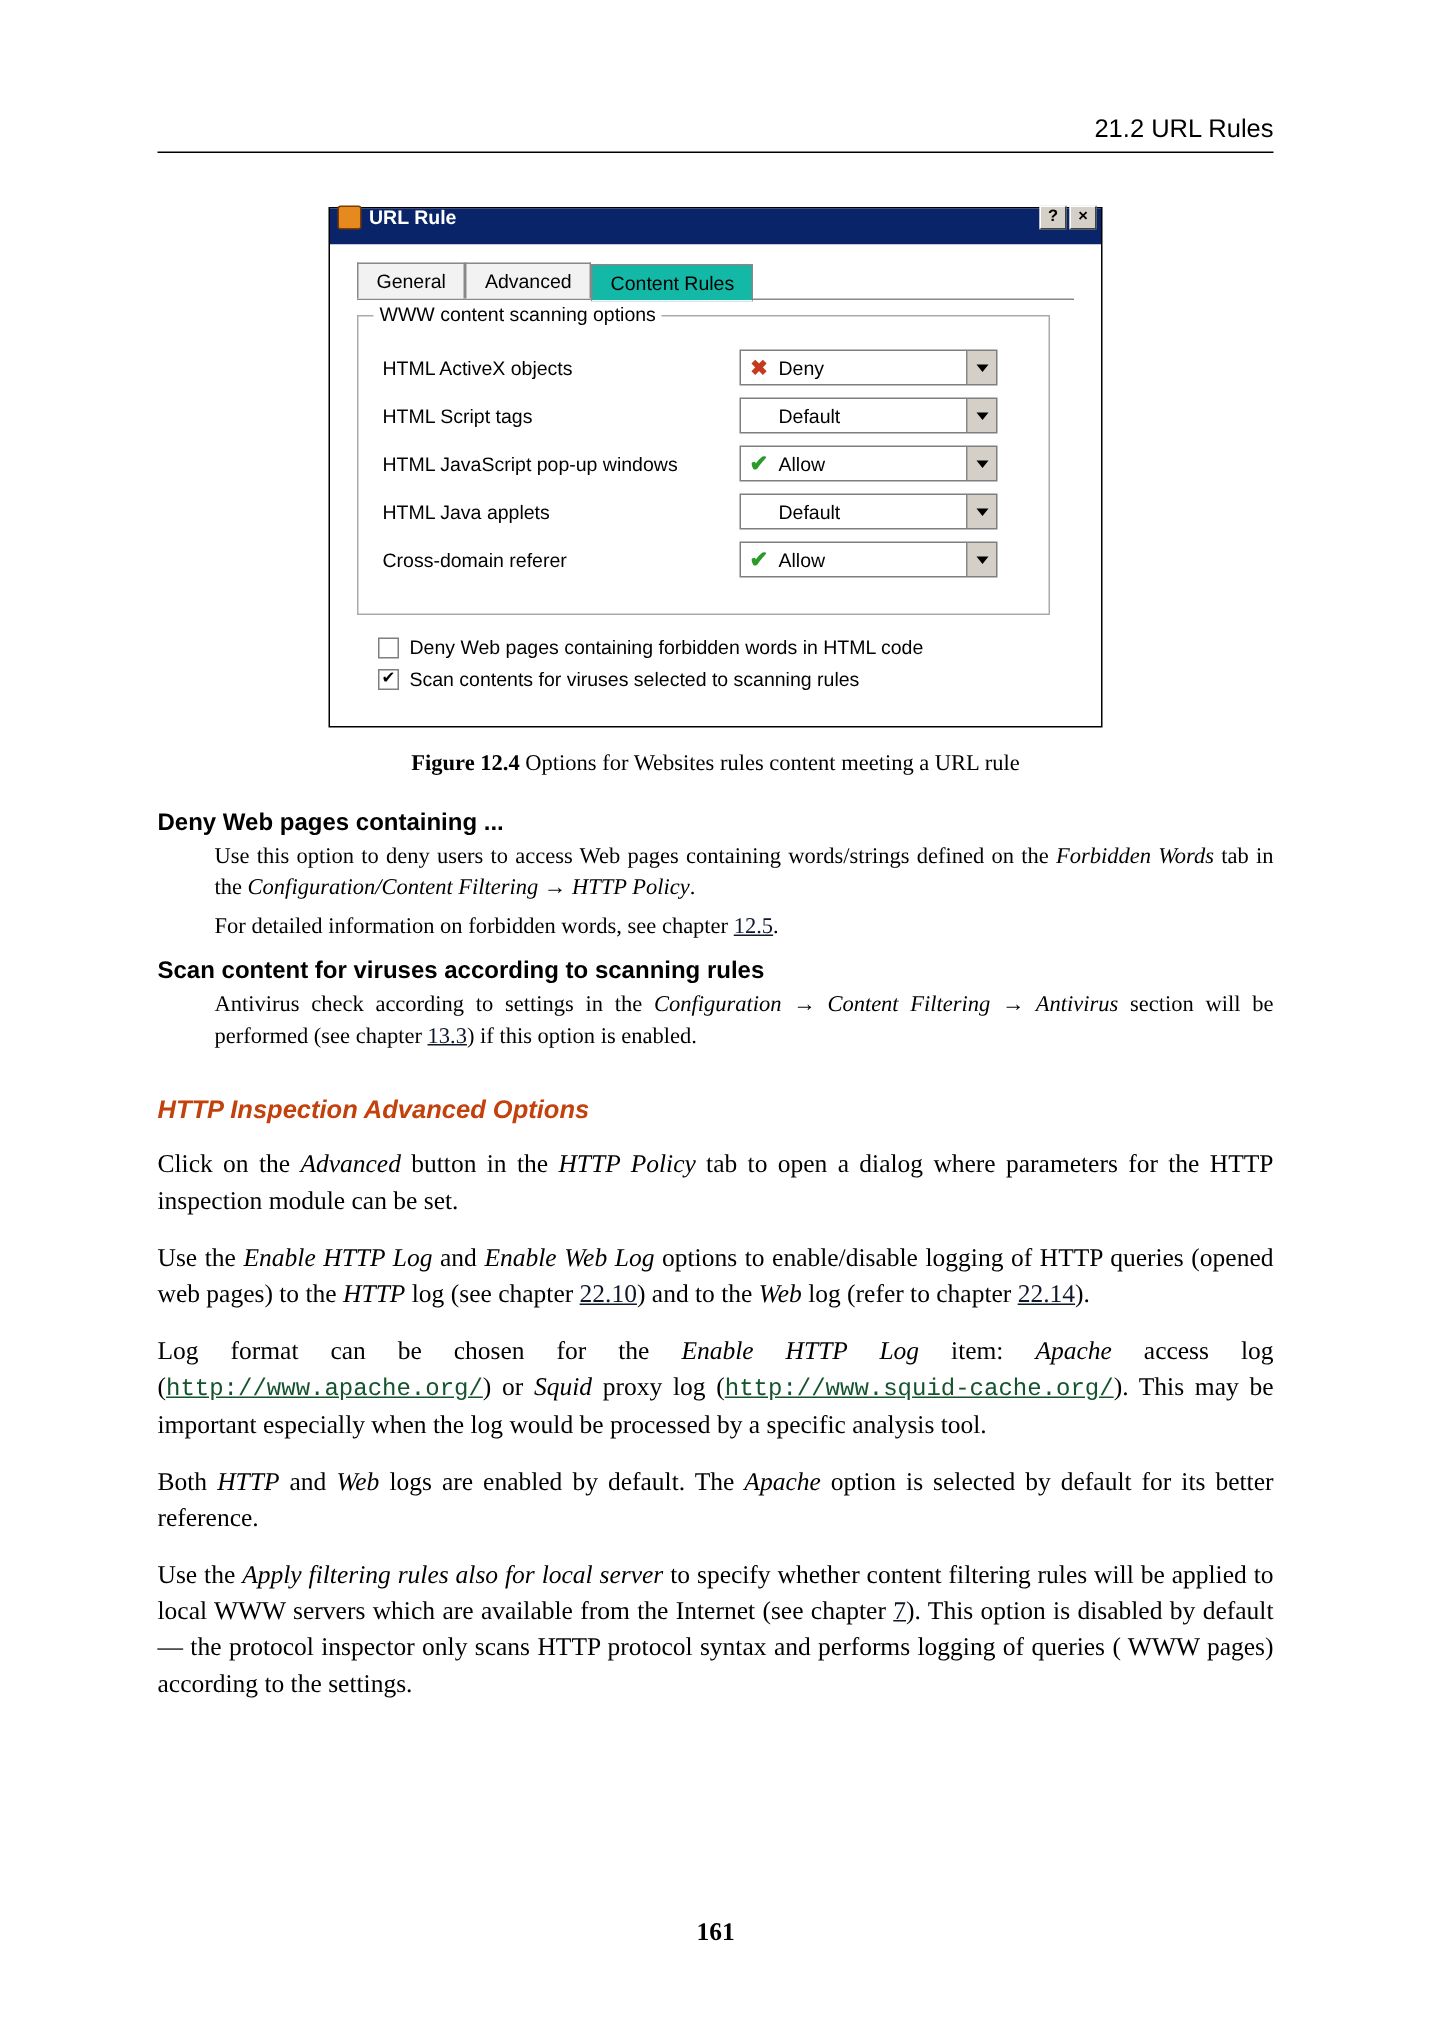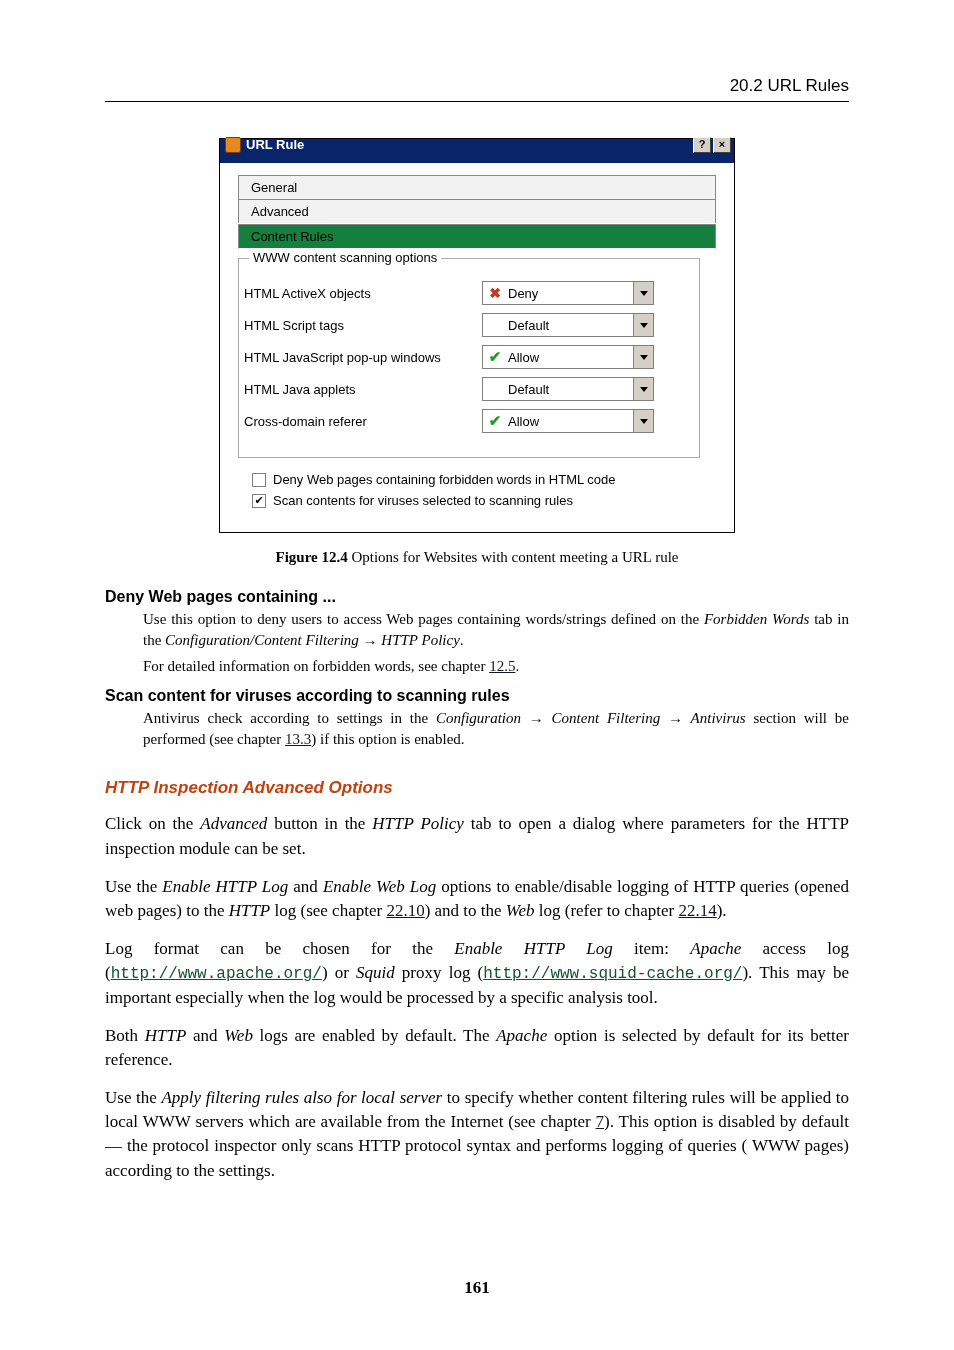--- a/index.html
+++ b/index.html
@@ -73,40 +73,39 @@
       font-family: Arial, sans-serif;
     }
     .dialog-body {
       padding: 12px 18px 18px 18px;
       background: #fff;
     }
     .tabs {
       display: flex;
       border-bottom: 1px solid #888;
       margin-bottom: 10px;
-      flex-direction: column;
     }
     .tab {
       padding: 4px 12px;
       border: 1px solid #888;
       border-bottom: none;
       background: #f2f2f2;
       margin-right: 0;
       position: relative;
       font-size: 13px;
     }
     .tab.active {
-      background: #15803d;
+      background: #14b8a6;
       top: 1px;
       border-bottom: 1px solid #fff;
       margin-bottom: -1px;
     }
     .fieldset {
       border: 1px solid #aaa;
-      padding: 14px 16px 16px 5px;
+      padding: 14px 16px 16px 16px;
       margin: 4px 16px 14px 0;
       position: relative;
     }
     .fieldset-legend {
       position: absolute;
       top: -9px;
       left: 10px;
       background: #fff;
       padding: 0 4px;
       font-size: 13px;
@@ -220,21 +219,21 @@
       left: 0; right: 0;
     }
     .checkmark { color: #2b9a2b; font-weight: bold; font-size: 15px; }
     .denymark { color: #c43a1f; font-weight: bold; font-size: 14px; }
   </style>
 </head>
 <body>
 
 <div class="page">
   <div class="header-line">
-    <div class="header-text">20.2  URL Rules</div>
+    <div class="header-text">21.2  URL Rules</div>
   </div>
 
   <div class="dialog-wrap">
     <div class="dialog">
       <div class="titlebar">
         <span class="titlebar-icon"></span>
         <span class="titlebar-text">URL Rule</span>
         <div class="titlebar-btns">
           <div class="titlebar-btn">?</div>
           <div class="titlebar-btn">×</div>
@@ -312,21 +311,21 @@
         </div>
         <div class="checkbox-row">
           <span class="checkbox">✔</span>
           <span>Scan contents for viruses selected to scanning rules</span>
         </div>
       </div>
     </div>
   </div>
 
   <div class="caption">
-    <b>Figure 12.4</b><span>   Options for Websites with content meeting a URL rule</span>
+    <b>Figure 12.4</b><span>   Options for Websites rules content meeting a URL rule</span>
   </div>
 
   <div class="term">Deny Web pages containing ...</div>
   <div class="term-body">
     <p>
       <span>Use this option to deny users to access Web pages containing words/strings defined on the </span><span class="ital">Forbidden Words</span><span> tab in the </span><span class="ital">Configuration/Content Filtering → HTTP Policy</span><span>.</span>
     </p>
     <p>
       <span>For detailed information on forbidden words, see chapter </span><a class="link">12.5</a><span>.</span>
     </p>

